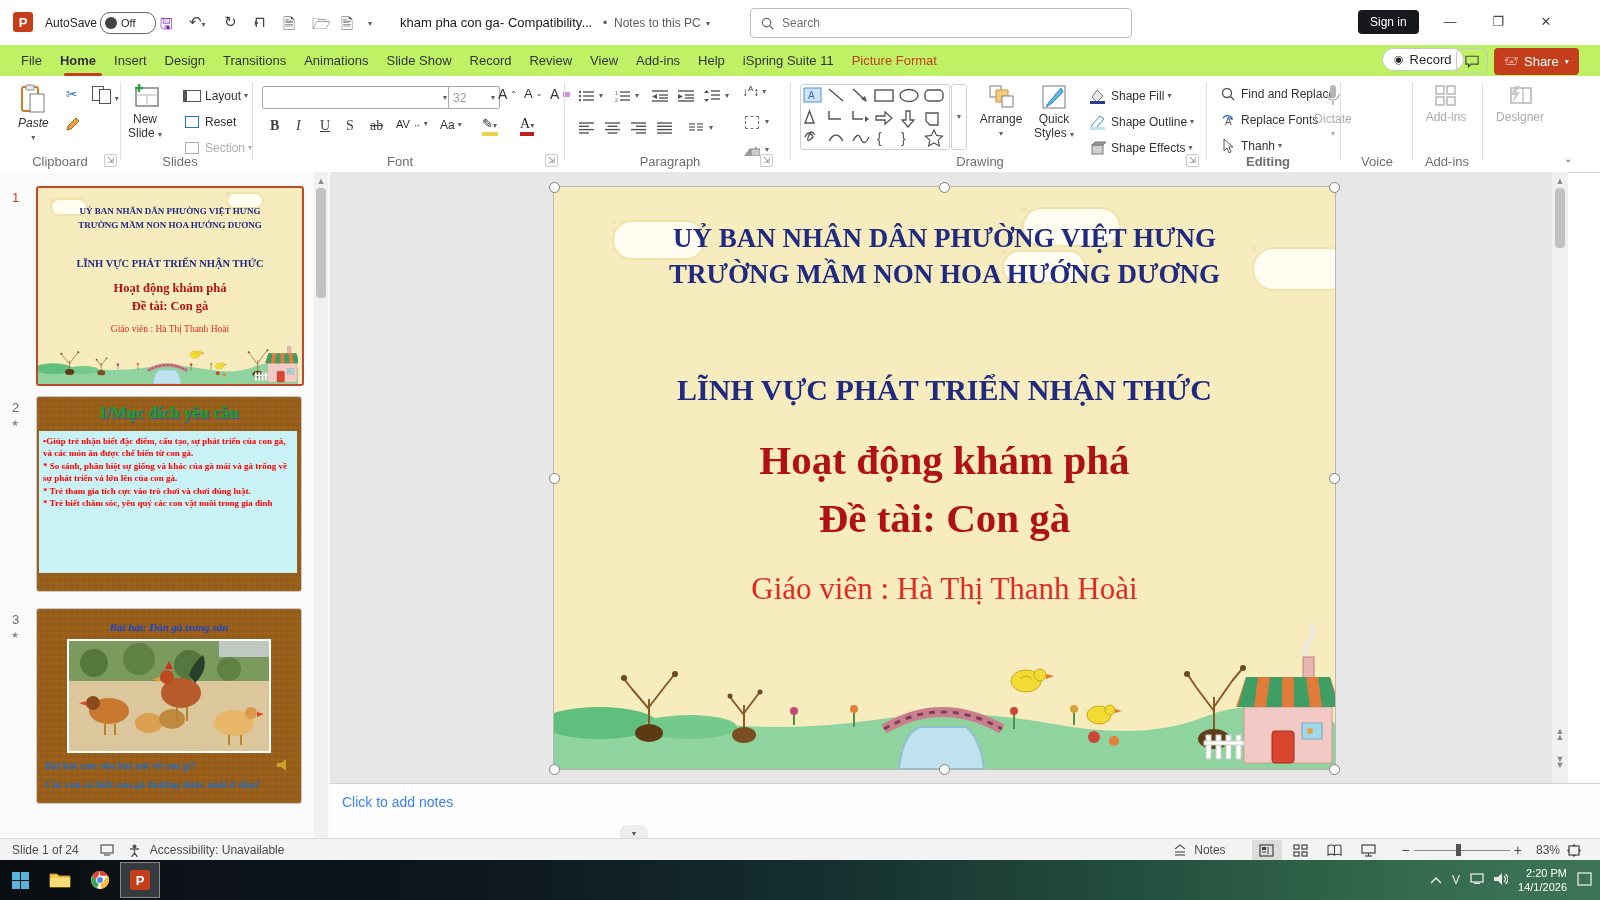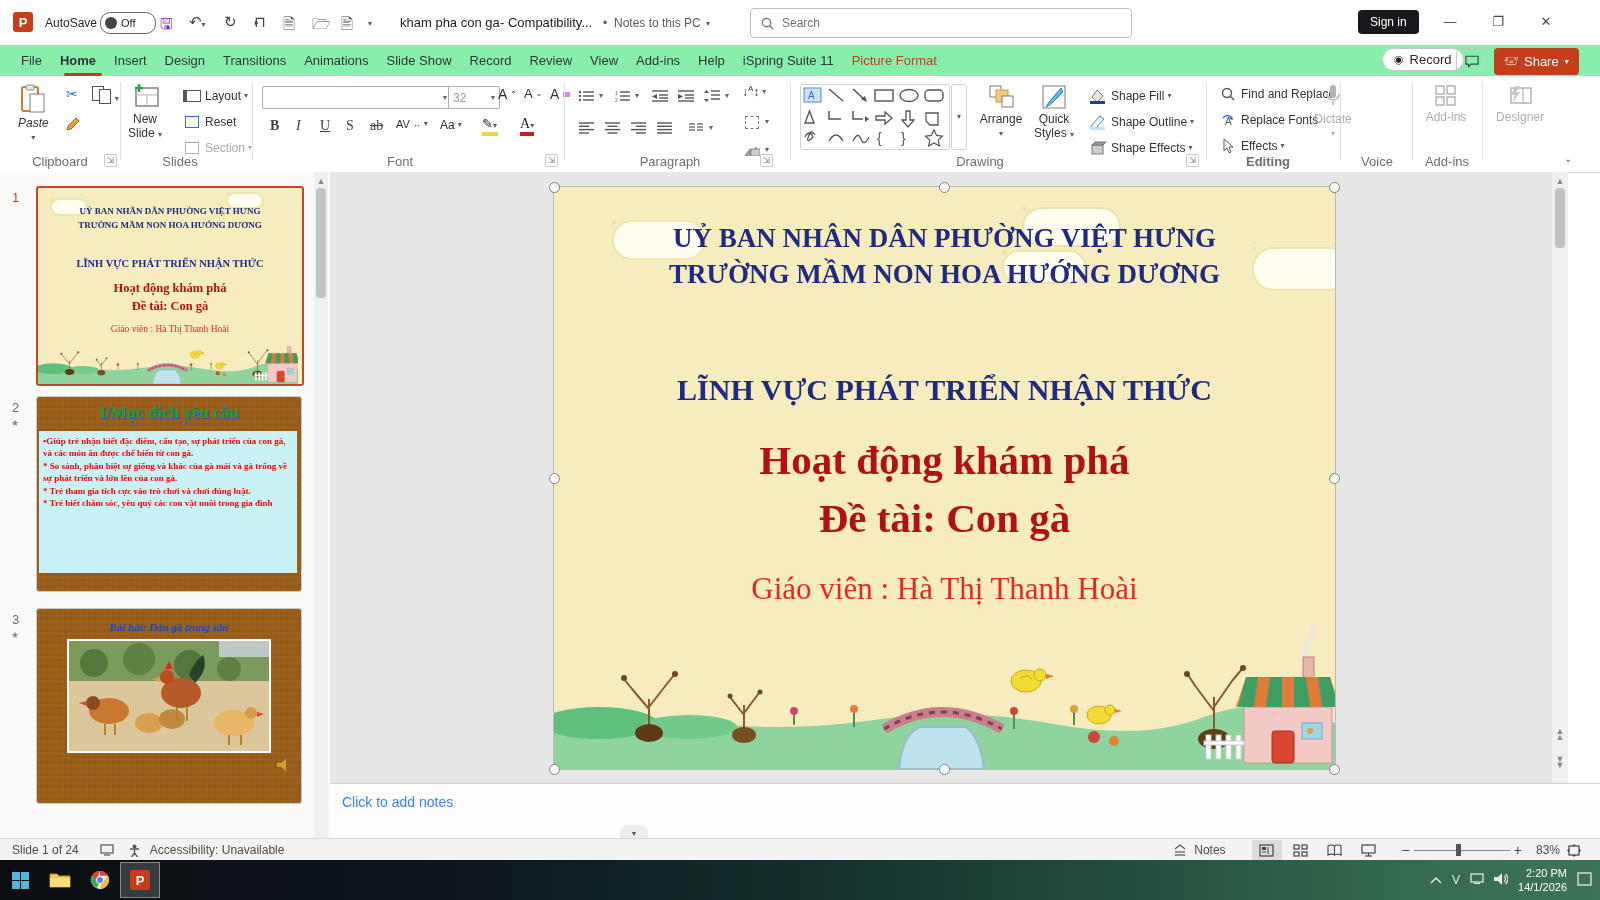--- a/index.html
+++ b/index.html
@@ -13,21 +13,21 @@
   .titlebar{left:0;top:0;width:1600px;height:45px;background:#fff;}
   .ppt-logo{width:20px;height:20px;background:#C43E1C;border-radius:3px;color:#fff;font-weight:bold;
             font-size:13px;display:flex;align-items:center;justify-content:center;}
   .toggle{width:46px;height:20px;border:1px solid #666;border-radius:10px;display:flex;align-items:center;padding:0 4px;gap:4px;}
   .knob{width:12px;height:12px;border-radius:50%;background:#444;}
   .qat{font-size:15px;color:#444;}
   .searchbox{width:360px;height:28px;border:1px solid #bdbdbd;border-radius:4px;background:#fff;display:flex;align-items:center;gap:8px;padding:0 10px;color:#707070;}
   .signin{background:#17181c;color:#fff;border-radius:4px;padding:5px 12px;font-size:12px;}
   .winbtn{width:32px;text-align:center;font-size:13px;color:#444;}
   
-  .tabrow{left:0;top:45px;width:1600px;height:31px;background:#86efac;}
+  .tabrow{left:0;top:45px;width:1600px;height:31px;background:#bef264;}
   .tab{padding:6px 9px;font-size:13px;color:#33343a;white-space:nowrap;}
   .tab.active{font-weight:bold;}
   .tab.ctx{color:#C43E1C;}
   .tab-underline{height:3px;background:#C43E1C;border-radius:2px;}
   .recbtn{border:1px solid #c6c6c6;border-radius:14px;padding:3px 11px;display:flex;gap:6px;align-items:center;background:#fff;font-size:13px;}
   .cmtbtn{border:1px solid #c6c6c6;border-radius:6px;width:30px;height:24px;display:flex;align-items:center;justify-content:center;}
   .sharebtn{background:#C43E1C;color:#fff;border-radius:4px;padding:4px 10px;display:flex;gap:6px;align-items:center;font-size:13px;}
   
   .ribbon{left:0;top:76px;width:1600px;height:96px;background:#fff;border-bottom:1px solid #d4d4d4;}
   .gsep{position:absolute;top:6px;width:1px;height:78px;background:#e2e2e2;}
@@ -591,21 +591,21 @@
           </svg>
         </span>
       <span>Replace Fonts</span>
     </div>
     <div class="ab mbtn" style="left:1218px;top:60px;">
       <span class="mi">
           <svg width="12" height="14">
             <path d="M2,0 L2,12 5,9 7,14 9,13 7,8 11,8 Z" fill="#fff" stroke="#555"></path>
           </svg>
         </span>
-      <span>Effects</span>
+      <span>Thanh</span>
         <span class="chev">▾</span>
     </div>
     <div class="glabel" style="left:1228px;width:80px;font-weight:bold;">Editing</div>
     <div class="gsep" style="left:1340px;"></div>
 
     <div class="bigbtn disab" style="left:1307px;width:52px;">
       <svg width="18" height="26" viewBox="0 0 18 26">
         <rect x="6" y="1" width="6" height="13" rx="3" fill="#b5b5b5"></rect>
         <path d="M3,10 a6,6 0 0 0 12,0" fill="none" stroke="#b5b5b5" stroke-width="1.5"></path>
         <line x1="9" y1="17" x2="9" y2="21" stroke="#b5b5b5" stroke-width="1.5"></line>
@@ -673,20 +673,24 @@
       </div>
     </div>
 
     <span class="ab thumbnum" style="left:12px;top:440px;">3</span>
     <span class="ab star" style="left:11px;top:458px;">★</span>
     <div class="thumb burlap" style="top:436px;height:194px;">
       <div class="serif ab" style="left:0;top:12px;width:100%;text-align:center;font-weight:bold;font-style:italic;font-size:11px;color:#1a46c9;">Bài hát: Đàn gà trong sân</div>
       <svg class="ab" style="left:30px;top:30px;border:2px solid #fff;" width="200" height="110" viewBox="0 0 200 110">
           <use href="#chickens"></use>
         </svg>
+      <div class="ab serif" style="left:8px;top:148px;width:248px;font-weight:bold;font-size:10.5px;line-height:1.8;color:#1f6fc5;">
+        <span>Bài hát con vừa hát nói về con gì?</span><br>
+        <span>Các con có biết con gà thường được nuôi ở đâu?</span>
+      </div>
       <svg class="ab" style="left:240px;top:150px;" width="12" height="12" viewBox="0 0 12 12">
           <polygon points="0,4 4,4 9,0 9,12 4,8 0,8" fill="#c9a028"></polygon>
         </svg>
     </div>
 
     <div class="ab scroll" style="left:314px;top:0;width:14px;height:666px;">
       <div class="sarrow" style="padding-top:4px;">▲</div>
       <div class="sthumb ab" style="left:2px;top:16px;width:10px;height:110px;"></div>
     </div>
   </div>

